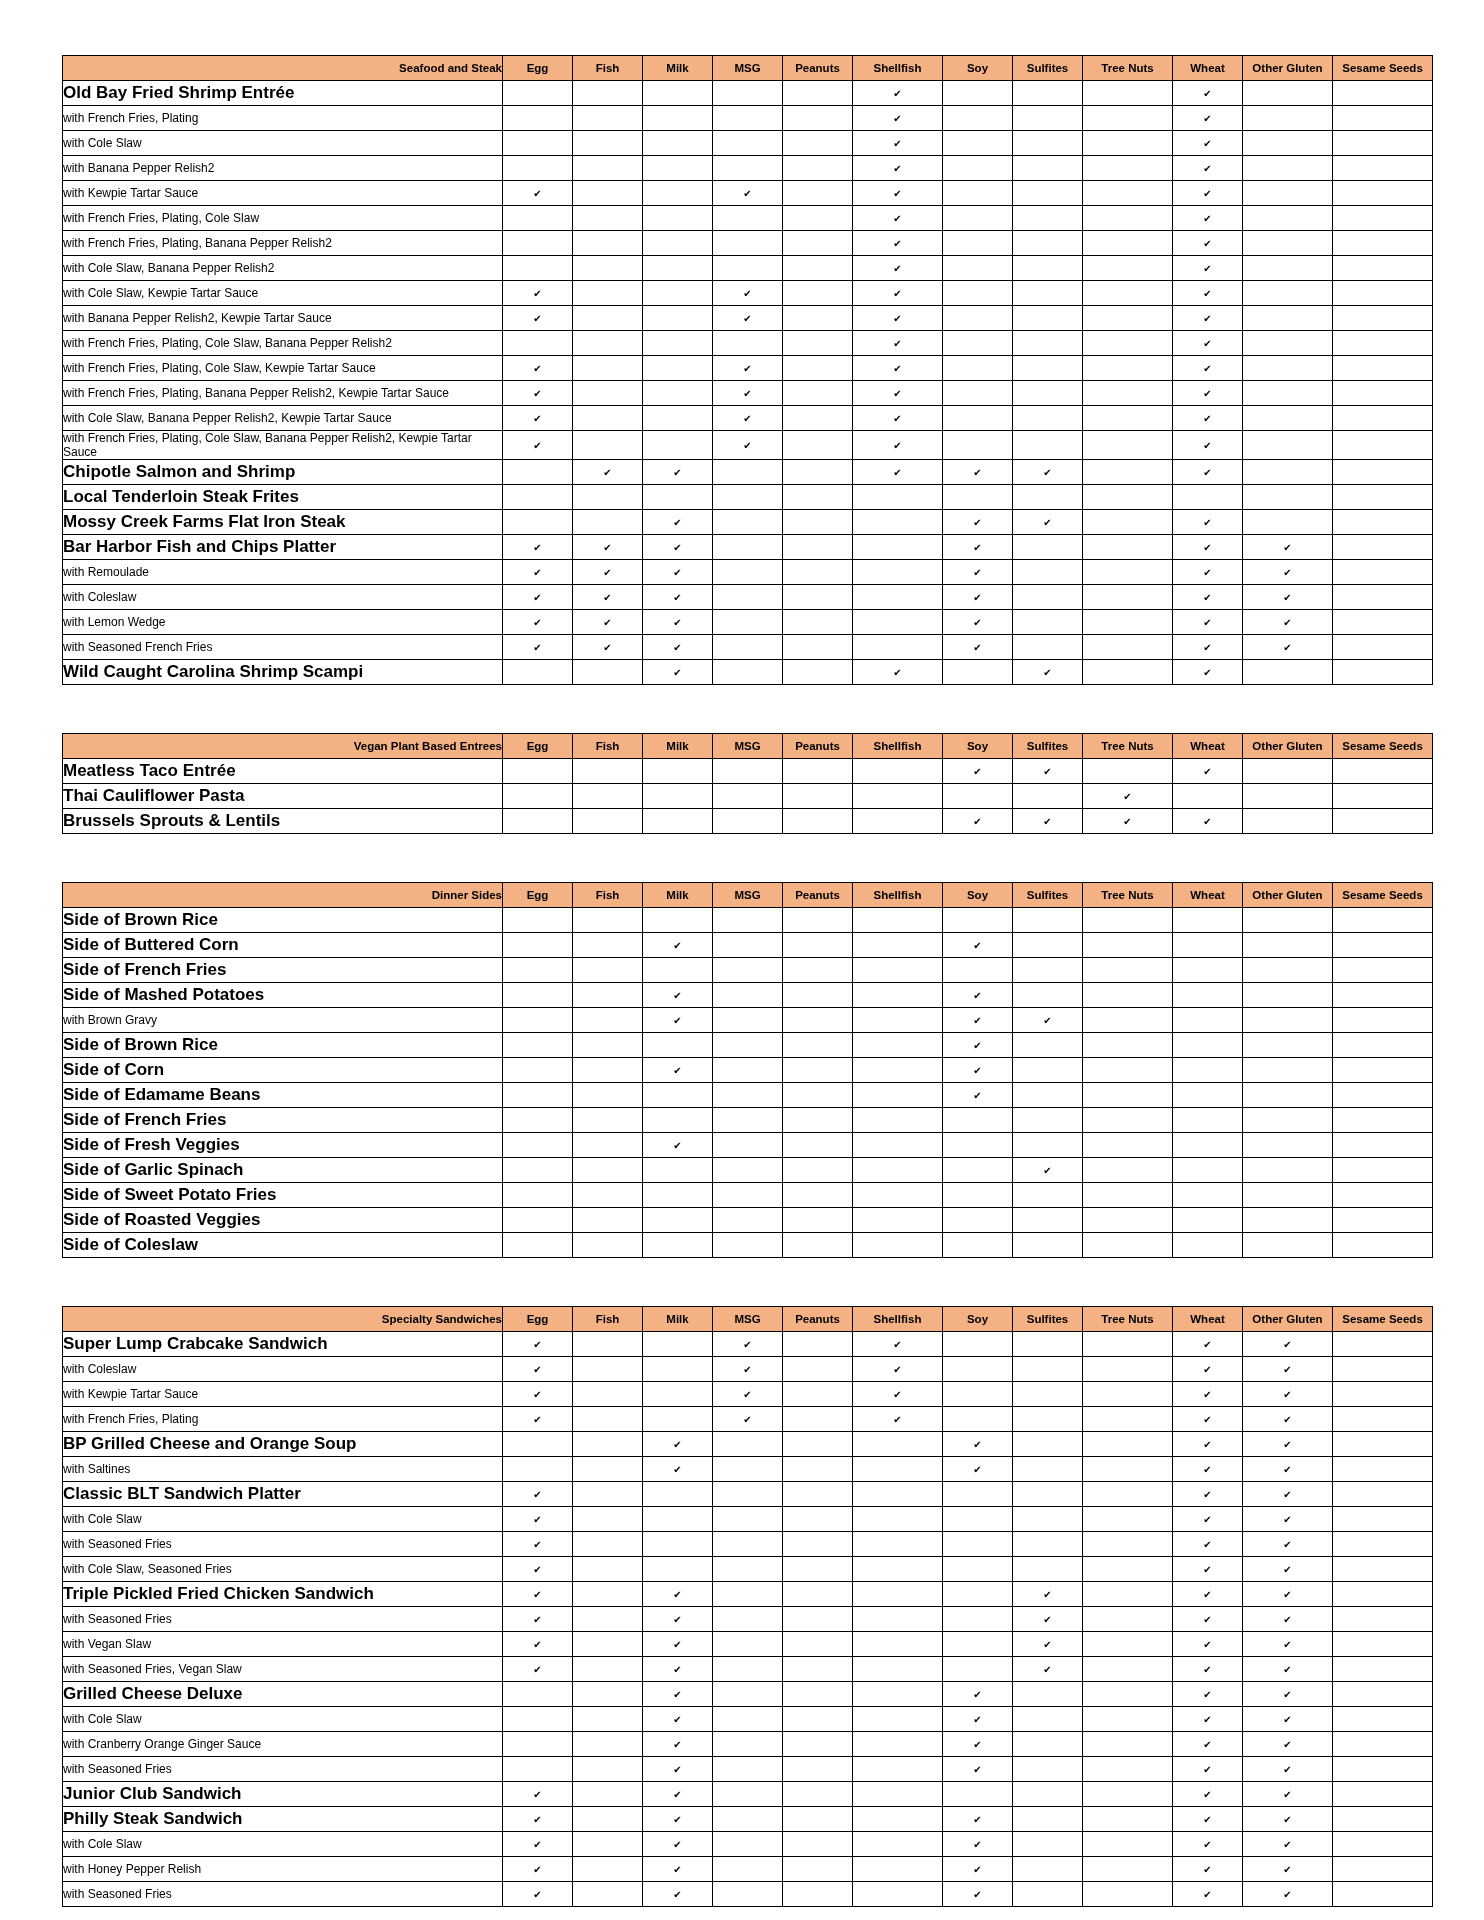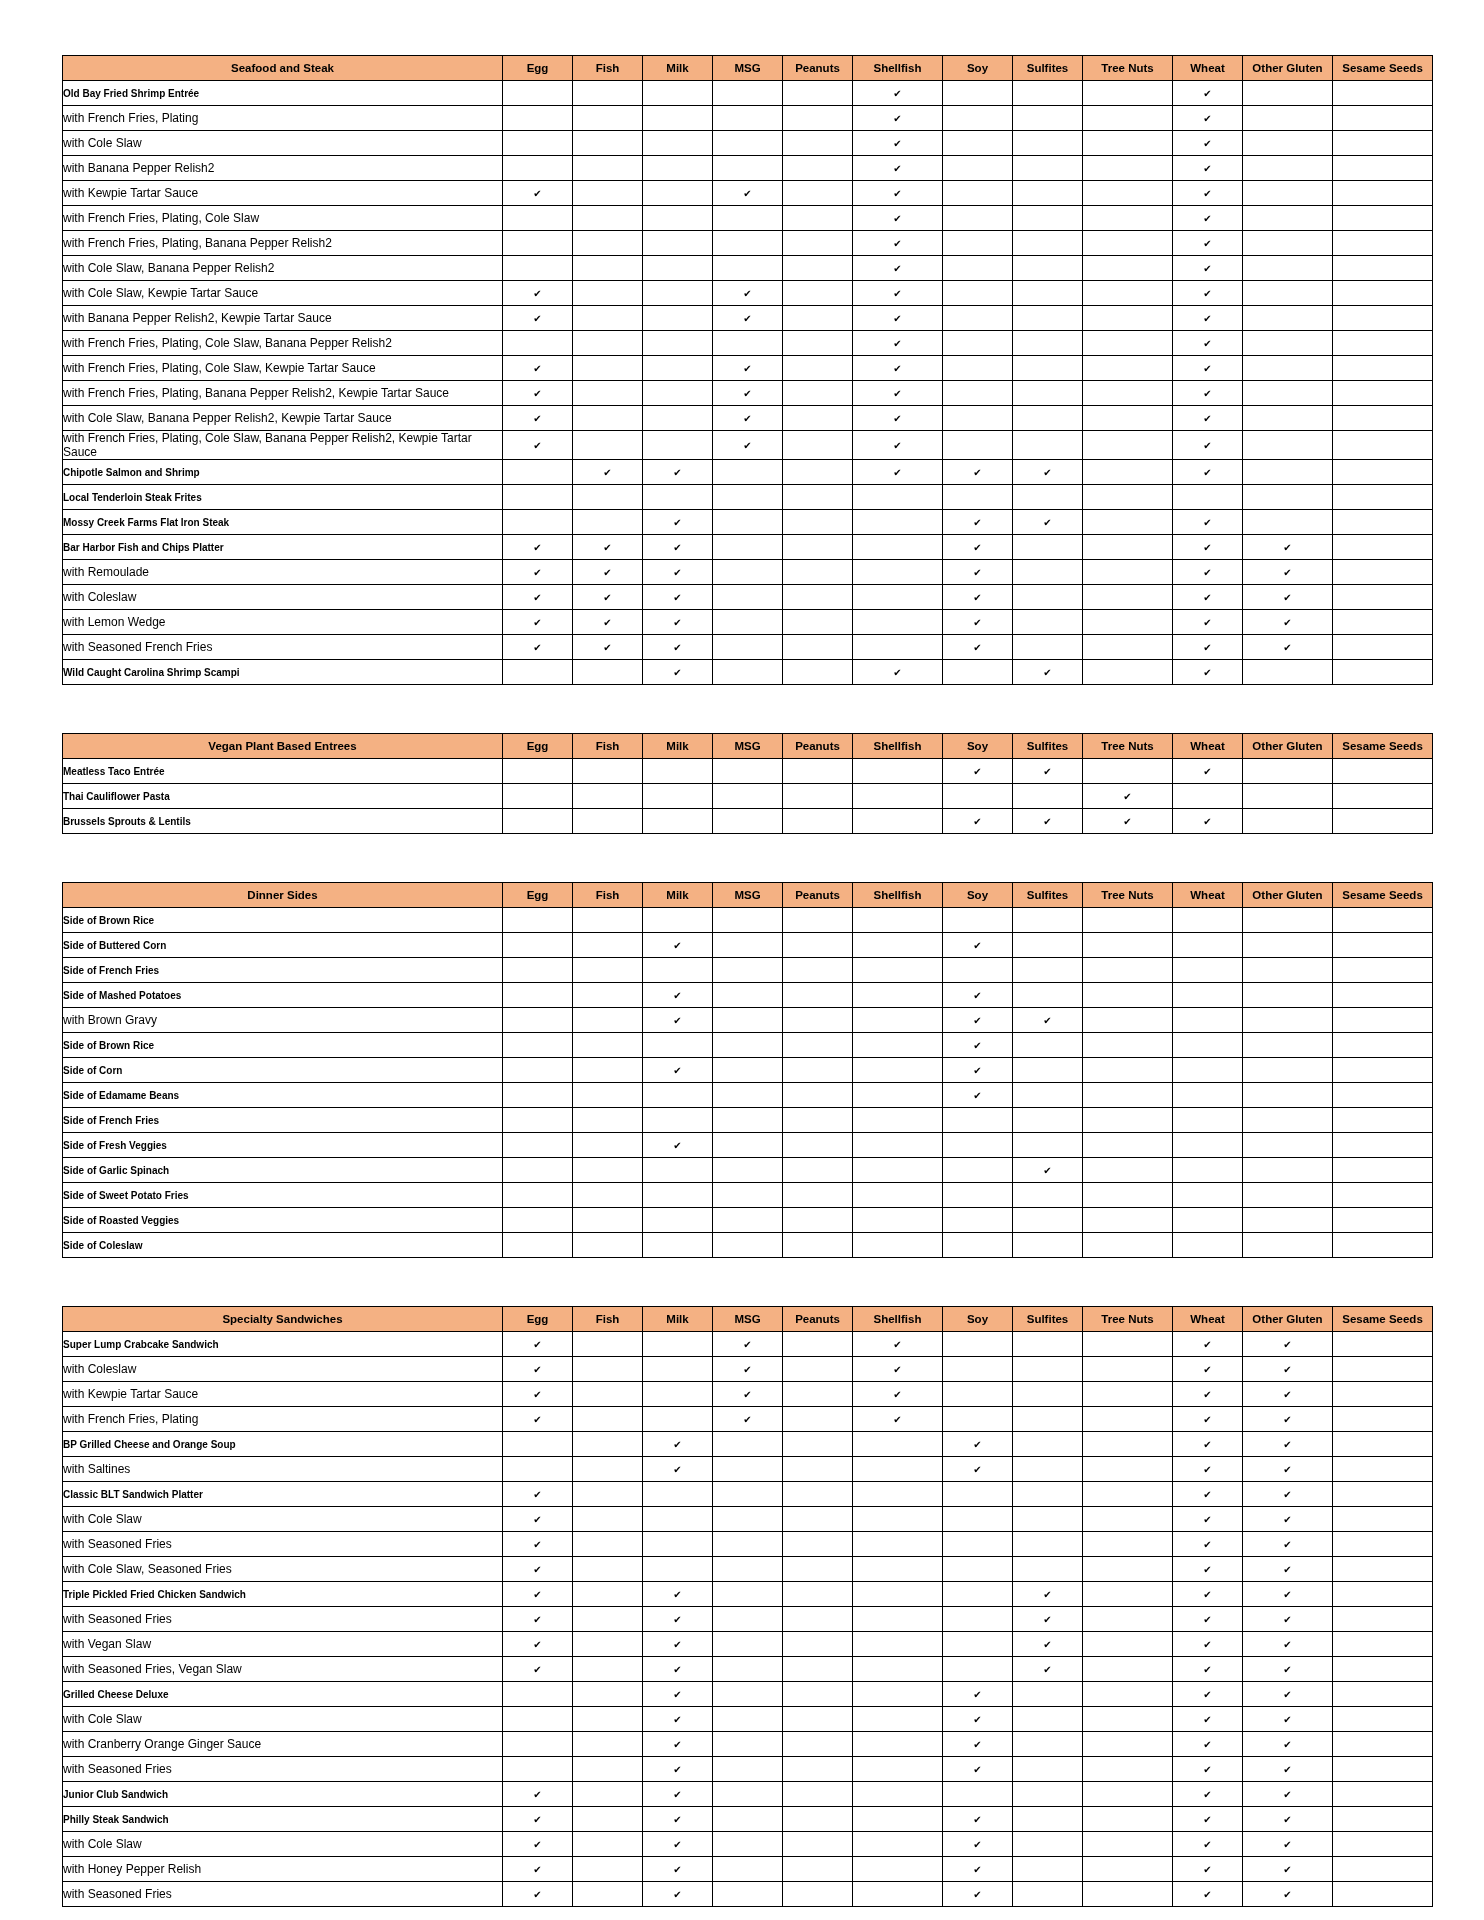--- a/index.html
+++ b/index.html
@@ -31,34 +31,34 @@
   }
   thead th {
     background: #f4b183;
     font-size: 11.5px;
     font-weight: bold;
     text-align: center;
     color: #000;
     height: 25px;
   }
   thead th.section-name {
-    text-align: center;
+    text-align: right;
     padding-left: 0;
   }
   col.c-name { width: 440px; }
   col.c-al { width: 70px; }
   col.c-wide { width: 90px; }
   col.c-sesame { width: 100px; }
   td.name {
     padding-left: 7px;
     font-size: 11.5px;
   }
   td.name.item {
     font-weight: bold;
-    font-size: 10px;
+    font-size: 17px;
   }
   td.name.sub {
     font-weight: normal;
     font-size: 12px;
   }
   td.mark {
     text-align: center;
     font-size: 11px;
     line-height: 1;
     color: #000;

